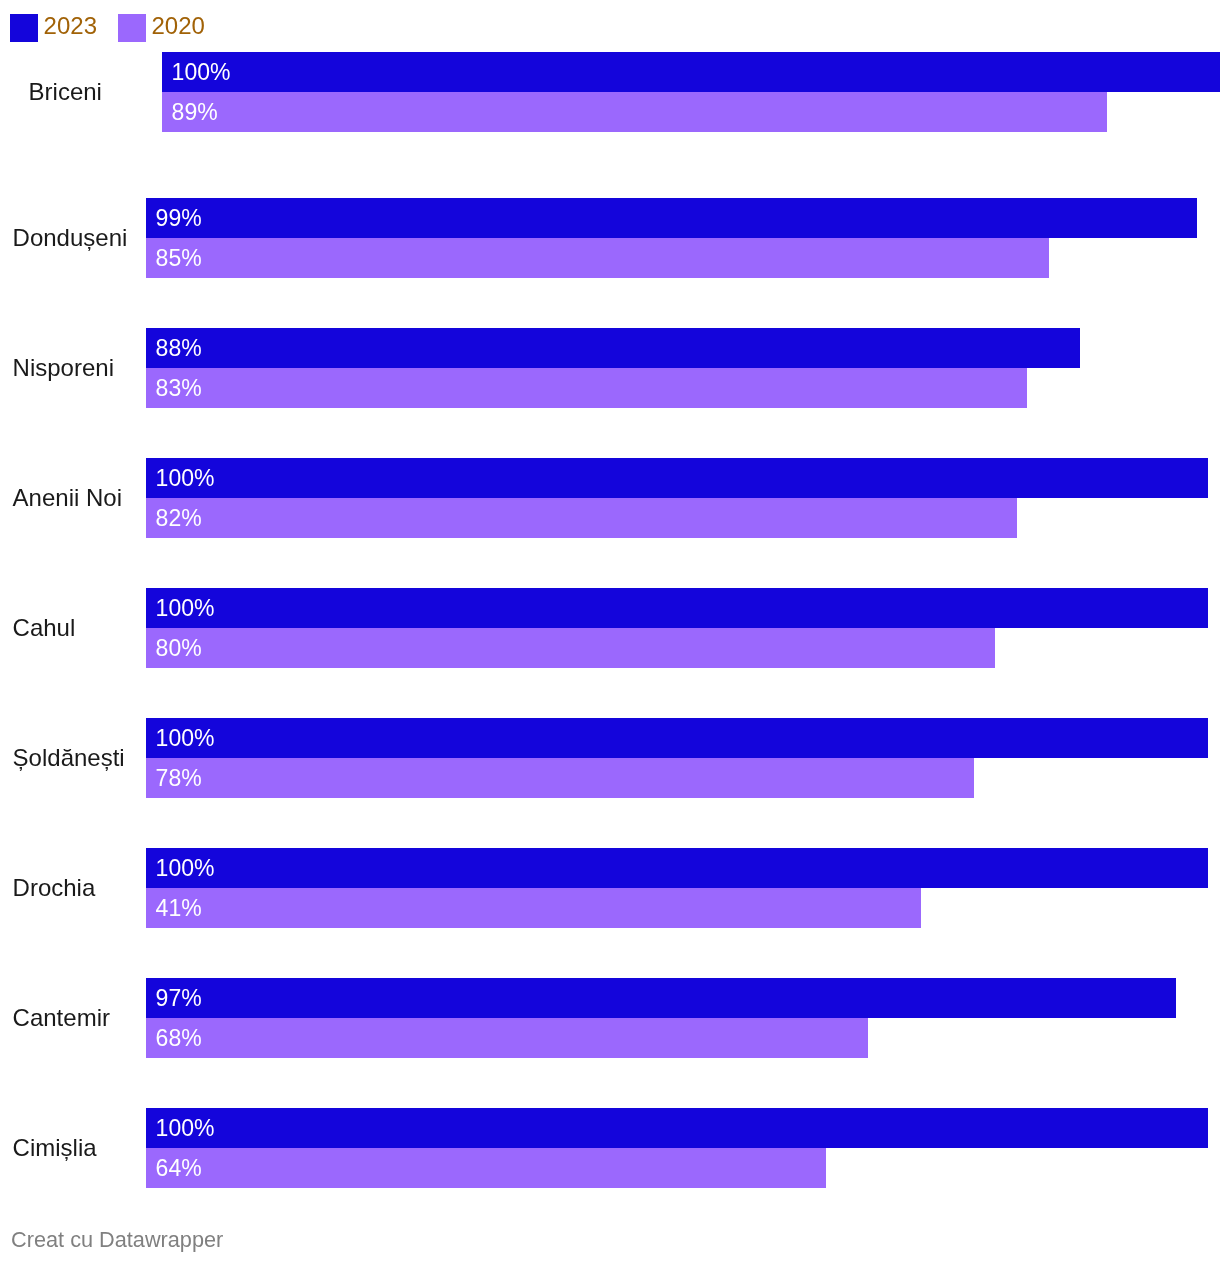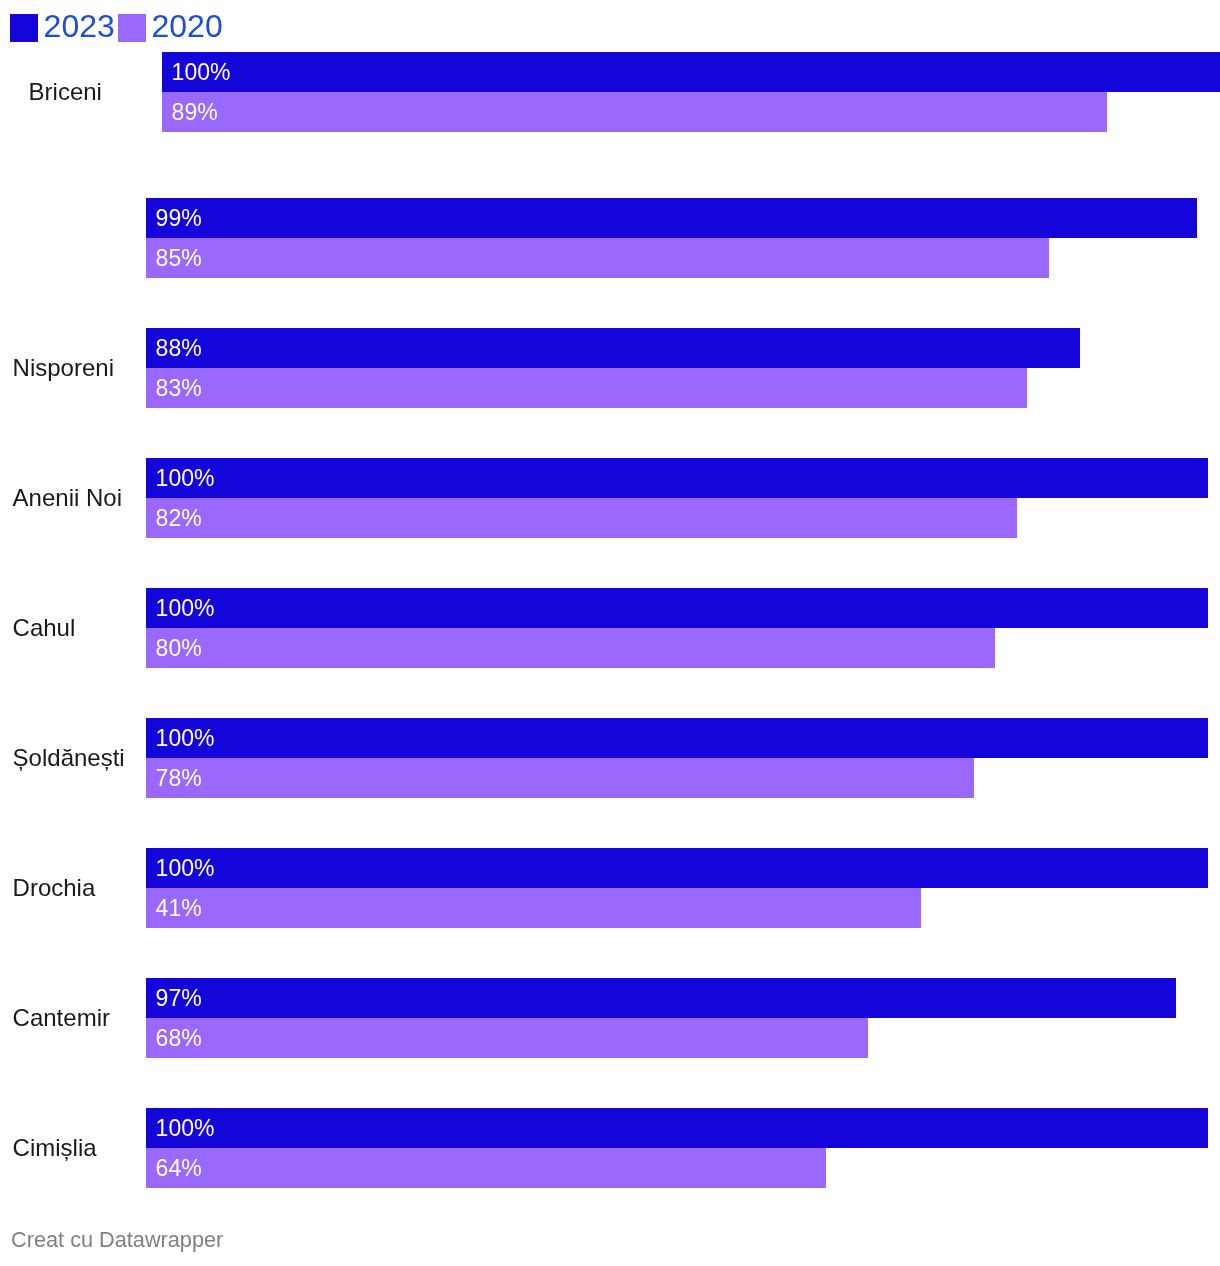--- a/index.html
+++ b/index.html
@@ -13,21 +13,21 @@
 
   
   .legend{position:absolute;left:10px;top:14px;height:28px;}
   .legend-item{position:absolute;top:0;height:28px;}
   .legend-item.li0{left:0;}
   .legend-item.li1{left:107.9px;}
   .legend-swatch{position:absolute;left:0;top:0;width:28px;height:28px;display:block;}
   .legend-label{
     transform:translateZ(0);
     position:absolute;left:33.6px;top:-2.2px;
-    font-size:32px;line-height:28px;color:#1d4ed8;white-space:nowrap;
+    font-size:24px;line-height:28px;color:#a16207;white-space:nowrap;
   }
 
   
   .rows{position:absolute;left:0;top:0;width:1220px;height:1190px;}
   .row{position:absolute;left:0;width:1220px;height:80px;}
   .row-label{
     transform:translateZ(0);
     position:absolute;left:12.6px;top:0;height:80px;line-height:80px;
     font-size:24px;color:#1a1a1a;white-space:nowrap;
   }
@@ -70,20 +70,21 @@
         <div class="bars">
           <div class="bar y0" style="width: 1062.1px; background: rgb(20, 5, 219);">
             <span class="bar-value">100%</span>
           </div>
           <div class="bar y1" style="width: 945.269px; background: rgb(155, 104, 253);">
             <span class="bar-value">89%</span>
           </div>
         </div>
       </div>
       <div class="row" style="top: 198px;">
+        <div class="row-label">Dondușeni</div>
         <div class="bars">
           <div class="bar y0" style="width: 1051.48px; background: rgb(20, 5, 219);">
             <span class="bar-value">99%</span>
           </div>
           <div class="bar y1" style="width: 902.785px; background: rgb(155, 104, 253);">
             <span class="bar-value">85%</span>
           </div>
         </div>
       </div>
       <div class="row" style="top: 328px;">

